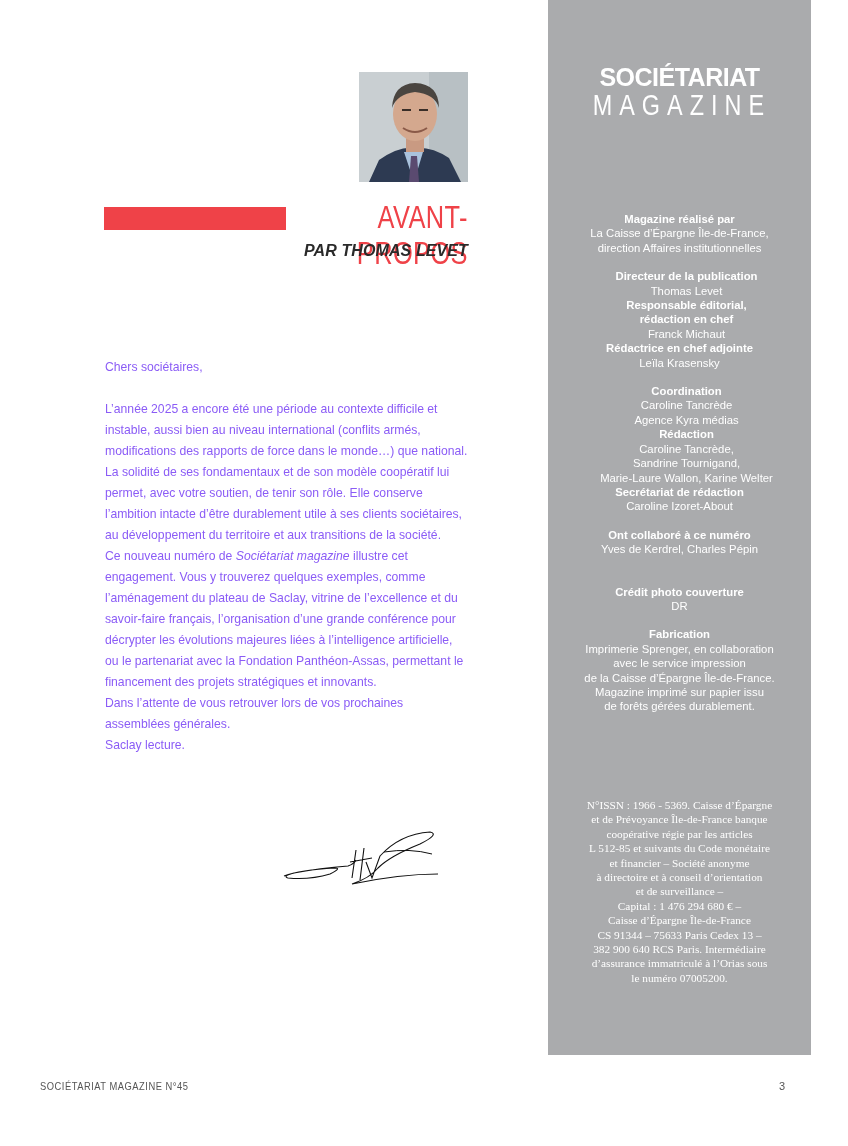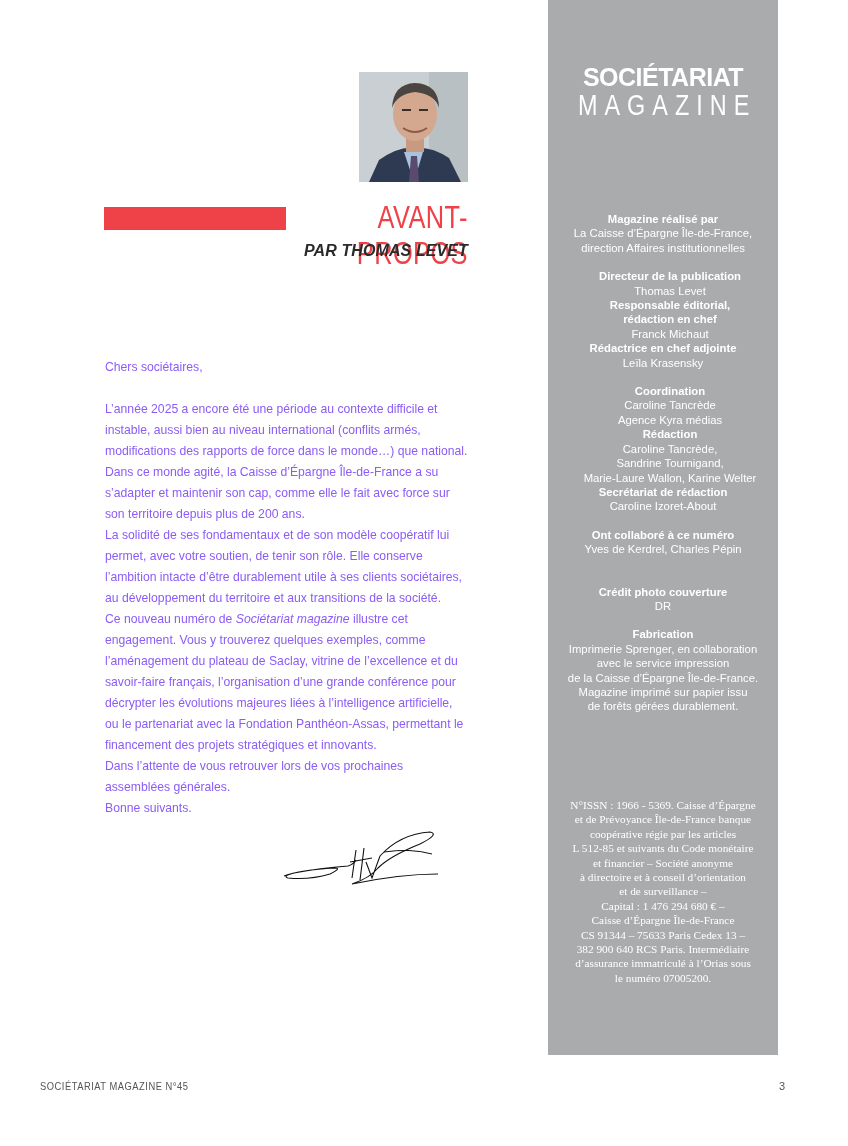--- a/index.html
+++ b/index.html
@@ -1,21 +1,21 @@
 <!DOCTYPE html>
 <html><head>
   <meta charset="utf-8">
   <style>
     html, body { margin: 0; padding: 0; }
     body {
       width: 848px; height: 1146px; position: relative; background: #ffffff;
       font-family: "Liberation Sans", sans-serif; color: #2a2a2a; overflow: hidden;
     }
     .panel {
-      position: absolute; left: 548px; top: 0; width: 230px; height: 1055px;
+      position: absolute; left: 548px; top: 0; width: 263px; height: 1055px;
       background: #aaabad; color: #ffffff; text-align: center;
     }
     .brand { position: absolute; top: 64px; left: 0; width: 100%; }
     .brand-top {
       font-family: "Liberation Sans", sans-serif; font-weight: bold; font-size: 25px;
       letter-spacing: -0.5px; line-height: 26px; color: #ffffff;
     }
     .brand-bottom {
       font-family: "Liberation Sans Narrow", "Liberation Sans", sans-serif; font-weight: normal;
       font-size: 30px; letter-spacing: 9px; line-height: 30px; color: #ffffff;
@@ -148,25 +148,24 @@
 </div>
 
 <div class="red-bar"></div>
 <div class="section-title">AVANT-PROPOS</div>
 <div class="byline">PAR THOMAS LEVET</div>
 
 <div class="body-text">
   <p>Chers sociétaires,</p>
   <div class="gap"></div>
   <p>L’année 2025 a encore été une période au contexte difficile et instable, aussi bien au niveau international (conflits armés, modifications des rapports de force dans le monde…) que national.</p>
-  <p>Dans ce monde agité, la Caisse d’Épargne Île-de-France a su s’adapter et maintenir son cap, comme elle le fait avec force sur son territoire depuis plus de 200 ans.</p>
   <p>La solidité de ses fondamentaux et de son modèle coopératif lui permet, avec votre soutien, de tenir son rôle. Elle conserve l’ambition intacte d’être durablement utile à ses clients sociétaires, au développement du territoire et aux transitions de la société.</p>
   <p><span>Ce nouveau numéro de </span><em>Sociétariat magazine</em><span> illustre cet engagement. Vous y trouverez quelques exemples, comme l’aménagement du plateau de Saclay, vitrine de l’excellence et du savoir-faire français, l’organisation d’une grande conférence pour décrypter les évolutions majeures liées à l’intelligence artificielle, ou le partenariat avec la Fondation Panthéon-Assas, permettant le financement des projets stratégiques et innovants.</span></p>
   <p>Dans l’attente de vous retrouver lors de vos prochaines assemblées générales.</p>
-  <p>Bonne suivants.</p>
+  <p>Saclay lecture.</p>
 </div>
 
 <svg class="signature" viewBox="0 0 160 58">
   <path d="M4 48 Q20 42 55 40 Q62 40 50 46 Q30 52 8 50 Q2 48 14 45 Q40 40 68 38 Q74 36 76 32" stroke="#111" stroke-width="1.1" fill="none"></path>
   <path d="M76 22 L72 50 M84 20 L80 52 M70 34 L92 30" stroke="#111" stroke-width="1.1" fill="none"></path>
   <path d="M86 34 L92 50 L100 28 Q120 6 150 4 Q160 6 140 16 Q110 28 98 40 Q90 50 72 56 Q120 46 158 46" stroke="#111" stroke-width="1.1" fill="none"></path>
   <path d="M104 24 Q130 20 152 26" stroke="#111" stroke-width="1" fill="none"></path>
 </svg>
 
 <div class="footer-left">SOCIÉTARIAT MAGAZINE N°45</div>

